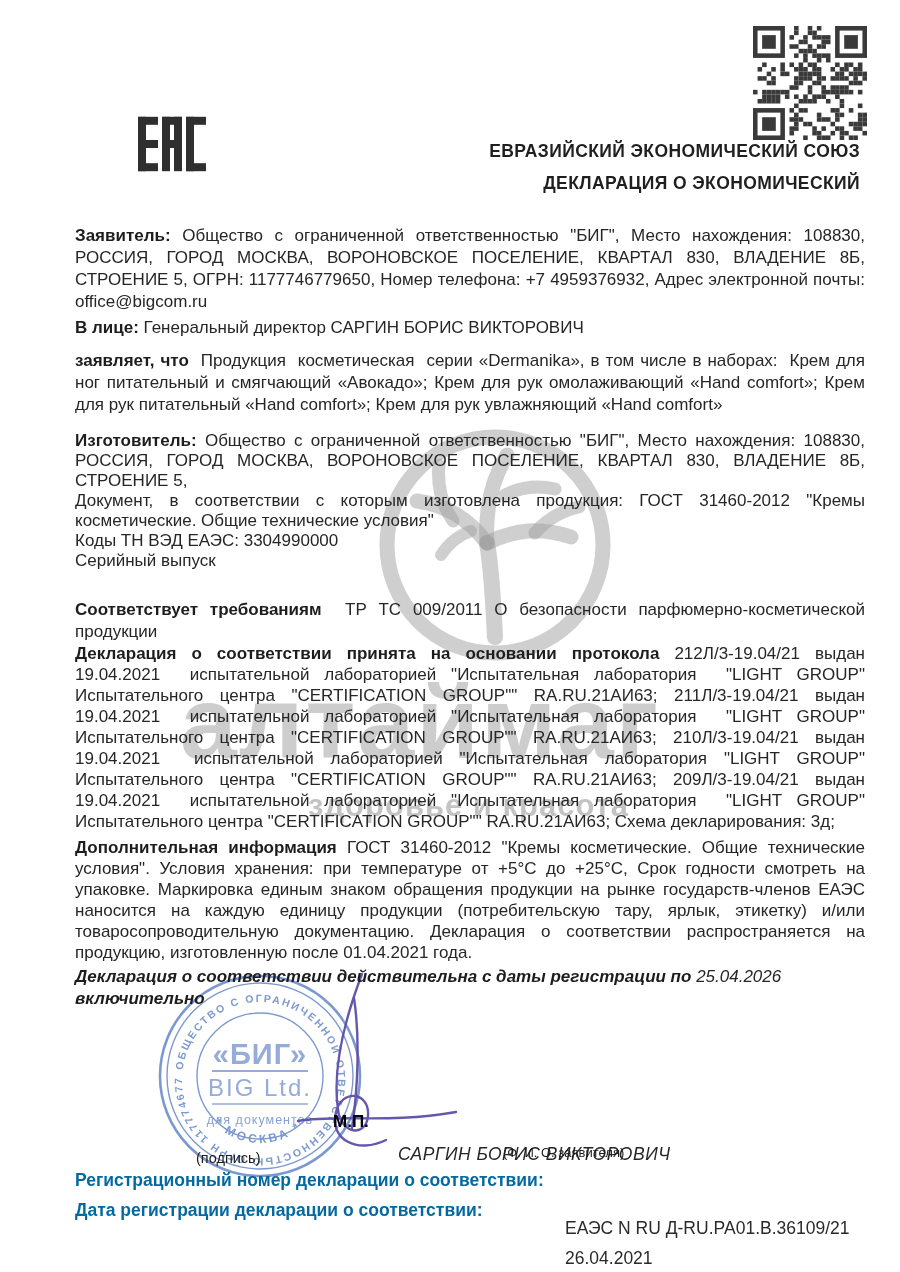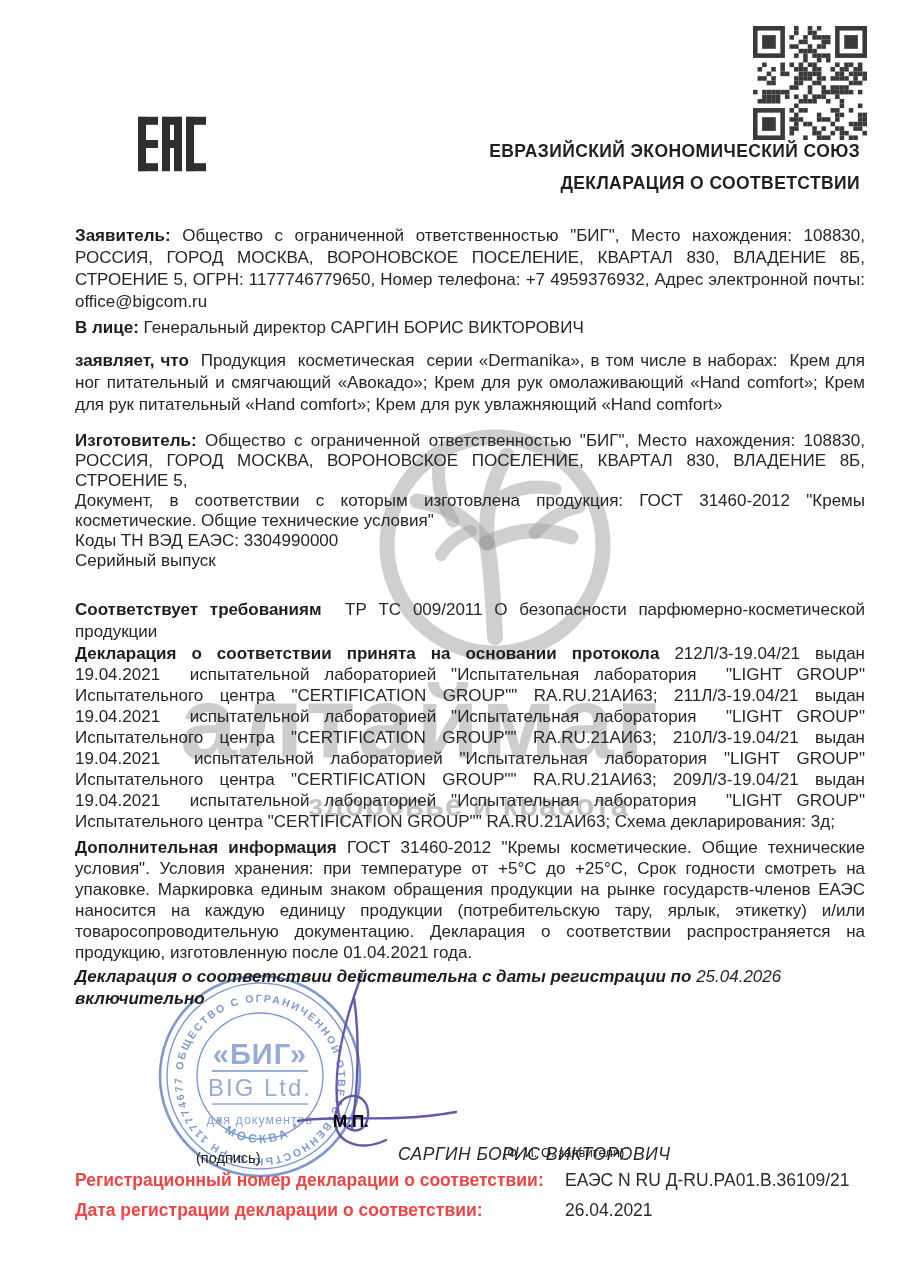--- a/index.html
+++ b/index.html
@@ -9,22 +9,22 @@
   .sec{position:absolute;left:75px;width:790px;font-size:17px;line-height:22px;
        text-align:justify;z-index:3;white-space:pre-wrap;}
   .sec b{color:#1d1d1d;}
   .titles{position:absolute;left:120px;width:740px;text-align:right;z-index:3;}
   .title-line{font-weight:bold;font-size:17.5px;color:#1f1f1f;letter-spacing:.4px;}
   .wm{position:absolute;z-index:1;pointer-events:none;}
   .wm-brand{font-size:102px;font-weight:bold;color:rgba(155,155,155,.5);
             letter-spacing:2px;line-height:1;}
   .wm-tagline{font-size:31px;font-weight:bold;color:rgba(155,155,155,.6);letter-spacing:1px;}
   .caption{font-weight:normal;font-size:13px;color:#1d1d1d;}
-  .regrow-label{font-weight:bold;font-size:17.5px;color:#ef4444;}
-  .regrow-value{font-size:17.5px;color:#2a2a2a;}
+  .regrow-label{font-weight:bold;font-size:17.5px;color:#0369a1;}
+  .regrow-value{font-size:17.5px;color:#2a2a2a;margin-top:48px;}
   svg text{font-family:"Liberation Sans",sans-serif;}
 </style>
 </head>
 <body>
 
 <svg class="wm" style="left:375px;top:425px;" width="240" height="240" viewBox="0 0 240 240">
   <g stroke="rgba(160,160,160,.5)" fill="none" stroke-linecap="round">
     <circle cx="120" cy="120" r="108" stroke-width="15"></circle>
     <path d="M120 212 C118 170 116 140 112 118" stroke-width="16"></path>
     <path d="M112 118 C92 92 70 80 42 76" stroke-width="15"></path>
@@ -262,21 +262,21 @@
     <rect x="120" y="0" width="20" height="136"></rect>
       <rect x="120" y="0" width="50" height="20"></rect>
     <rect x="120" y="116" width="50" height="20"></rect>
   </g>
 </svg>
 
 <div class="titles" style="top:141px;">
   <div class="title-line">ЕВРАЗИЙСКИЙ ЭКОНОМИЧЕСКИЙ СОЮЗ</div>
 </div>
 <div class="titles" style="top:173px;">
-  <div class="title-line">ДЕКЛАРАЦИЯ О СООТВЕТСТВИИ</div>
+  <div class="title-line">ДЕКЛАРАЦИЯ О ЭКОНОМИЧЕСКИЙ</div>
 </div>
 
 <p class="sec" style="top:208px;"><b>Заявитель:</b> <span>Общество с ограниченной ответственностью "БИГ", Место нахождения: 108830, РОССИЯ, ГОРОД МОСКВА, ВОРОНОВСКОЕ ПОСЕЛЕНИЕ, КВАРТАЛ 830, ВЛАДЕНИЕ 8Б, СТРОЕНИЕ 5, ОГРН: 1177746779650, Номер телефона: +7 4959376932, Адрес электронной почты: office@bigcom.ru</span></p>
 
 <p class="sec" style="top:300px;"><b>В лице:</b> <span>Генеральный директор САРГИН БОРИС ВИКТОРОВИЧ</span></p>
 
 <p class="sec" style="top:333px;"><b>заявляет, что</b>  <span>Продукция  косметическая  серии «Dermanika», в том числе в наборах:  Крем для ног питательный и смягчающий «Авокадо»; Крем для рук омолаживающий «Hand comfort»; Крем для рук питательный «Hand comfort»; Крем для рук увлажняющий «Hand comfort»</span></p>
 
 <p class="sec" style="top:414px;line-height:20px;"><b>Изготовитель:</b> <span>Общество с ограниченной ответственностью "БИГ", Место нахождения: 108830, РОССИЯ, ГОРОД МОСКВА, ВОРОНОВСКОЕ ПОСЕЛЕНИЕ, КВАРТАЛ 830, ВЛАДЕНИЕ 8Б, СТРОЕНИЕ 5,
 Документ, в соответствии с которым изготовлена продукция: ГОСТ 31460-2012 "Кремы косметические. Общие технические условия"

